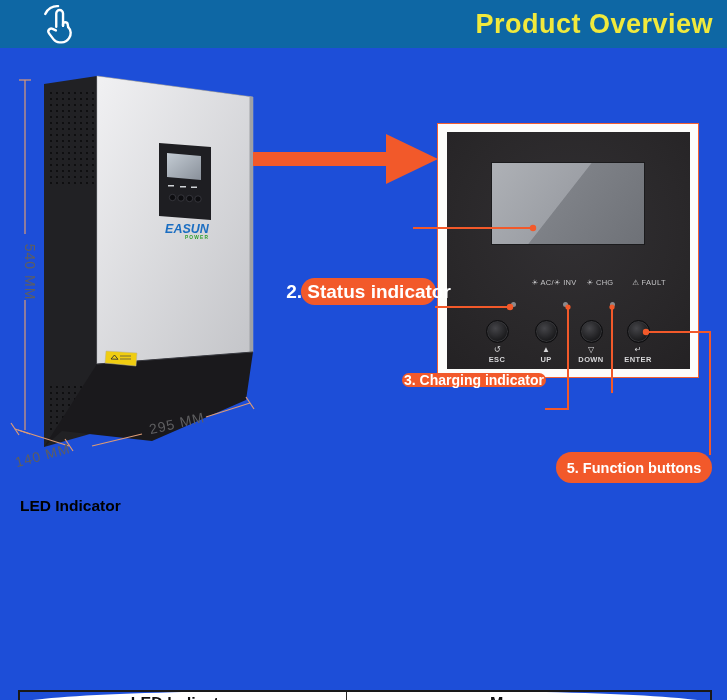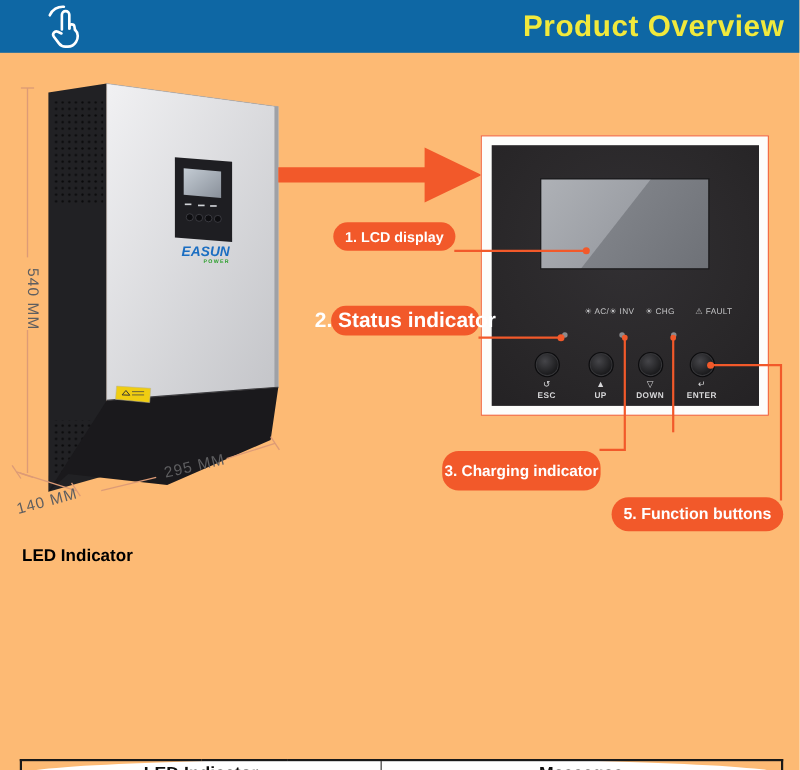--- a/index.html
+++ b/index.html
@@ -1,16 +1,16 @@
 <!DOCTYPE html>
 <html><head>
 <meta charset="utf-8">
 <style>
   html,body{margin:0;padding:0;}
-  .stage{position:relative;width:727px;height:700px;background:#fdba74;overflow:hidden;
+  .stage{position:relative;width:727px;height:700px;background:#1d4ed8;overflow:hidden;
          font-family:"Liberation Sans","DejaVu Sans",sans-serif;}
   
   .topbar{position:absolute;left:0;top:0;width:727px;height:48px;background:#0e67a4;z-index:5;}
   .topbar .title{position:absolute;right:14px;top:0;height:48px;line-height:48px;
          font-size:27px;font-weight:bold;color:#f1e93c;letter-spacing:.5px;}
   .hand{position:absolute;left:36px;top:2px;width:46px;height:44px;}
   
   .scene,.connectors{position:absolute;left:0;top:0;width:727px;height:700px;pointer-events:none;}
   .scene{z-index:1}
   .connectors{z-index:3}
@@ -27,21 +27,21 @@
   .pbtn-group{position:absolute;top:188px;width:36px;text-align:center;}
   .pbtn{width:21px;height:21px;border-radius:50%;margin:0 auto;background:radial-gradient(circle at 40% 35%,#454549,#19191b 70%);
          border:1px solid #0c0c0e;box-shadow:0 0 0 1px #353538 inset;}
   .pbtn-glyph{font-size:8px;color:#d8d8da;line-height:10px;margin-top:2px;}
   .pbtn-label{font-size:7.5px;font-weight:bold;color:#d8d8da;letter-spacing:.4px;}
   
   .pill{position:absolute;z-index:4;background:#f2592a;color:#fff;font-weight:bold;
         display:flex;align-items:center;justify-content:center;white-space:nowrap;}
   .pill1{left:303px;top:202px;width:111px;height:26px;border-radius:13px;font-size:13px;}
   .pill2{left:301px;top:278px;width:135px;height:27px;border-radius:14px;font-size:19px;}
-  .pill3{left:402px;top:410px;width:144px;height:36px;border-radius:15px;font-size:14px;}
+  .pill3{left:402px;top:373px;width:144px;height:14px;border-radius:15px;font-size:14px;}
   .pill4{left:577px;top:393px;width:124px;height:30px;border-radius:15px;font-size:14px;}
   .pill5{left:556px;top:452px;width:156px;height:31px;border-radius:16px;font-size:14.5px;}
   
   .tbl-heading{position:absolute;left:20px;top:497px;z-index:2;font-size:15.5px;font-weight:bold;color:#000;}
   .tbl-wrap{position:absolute;left:18px;top:520px;z-index:2;}
   table.led{border-collapse:collapse;width:692px;table-layout:fixed;background:#fff;}
   table.led{border:2px solid #191919;}
   table.led th,table.led td{border:1px solid #2a2a2a;color:#0e0e0e;overflow:hidden;}
   table.led th{font-size:16px;height:22px;font-weight:bold;text-align:center;}
 </style>
@@ -177,21 +177,20 @@
     </g>
     <g fill="#f2592a">
       <circle cx="533" cy="228" r="3.2"></circle>
       <circle cx="510" cy="307" r="3.2"></circle>
       <circle cx="568" cy="307" r="2.6"></circle>
       <circle cx="612" cy="307" r="2.6"></circle>
       <circle cx="646" cy="332" r="3.2"></circle>
     </g>
   </svg>
 
-  <div class="pill pill1">1. LCD display</div>
   <div class="pill pill2">2. Status indicator</div>
   <div class="pill pill3">3. Charging indicator</div>
   <div class="pill pill5">5. Function buttons</div>
 
   <div class="tbl-heading">LED Indicator</div>
   <div class="tbl-wrap">
     <table class="led">
       <colgroup>
           <col style="width:164px">
           <col style="width:78px">

